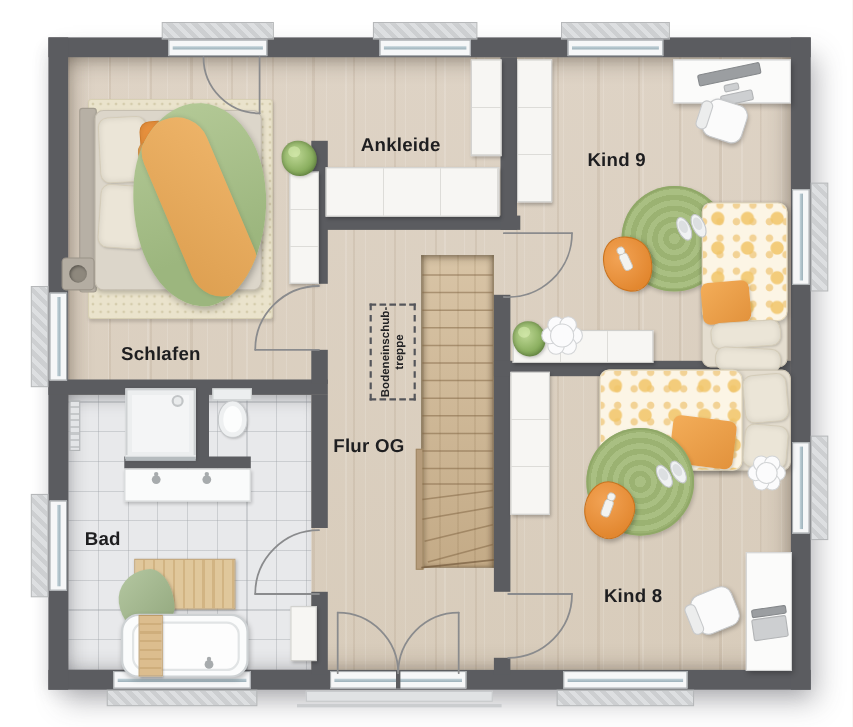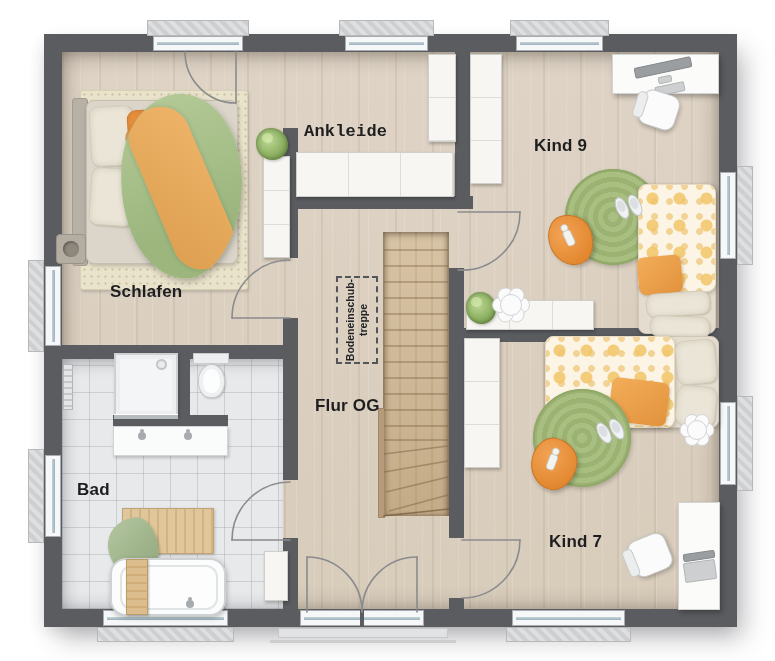--- a/index.html
+++ b/index.html
@@ -358,20 +358,20 @@
     <g transform="translate(569,238) rotate(-25)">
       <rect x="-4" y="-8" width="8" height="16" rx="3" fill="#f3f3f0" stroke="#c6c6c2" stroke-width="0.8"></rect>
       <circle cx="0" cy="-11" r="3.5" fill="#f3f3f0" stroke="#c6c6c2" stroke-width="0.8"></circle>
     </g>
     <g transform="translate(552,462) rotate(20)">
       <rect x="-4" y="-8" width="8" height="16" rx="3" fill="#f3f3f0" stroke="#c6c6c2" stroke-width="0.8"></rect>
       <circle cx="0" cy="-11" r="3.5" fill="#f3f3f0" stroke="#c6c6c2" stroke-width="0.8"></circle>
     </g>
   </svg>
 
-  <div class="room-label" style="left:110px;top:282px;">Schlafen</div>
-  <div class="room-label" style="left:304px;top:122px;font-family:Liberation Mono, monospace;">Ankleide</div>
+  <div class="room-label" style="left:110px;top:312px;">Schlafen</div>
+  <div class="room-label" style="left:328px;top:122px;">Ankleide</div>
   <div class="room-label" style="left:534px;top:136px;">Kind 9</div>
   <div class="room-label" style="left:77px;top:480px;">Bad</div>
-  <div class="room-label" style="left:315px;top:396px;">Flur OG</div>
-  <div class="room-label" style="left:549px;top:532px;">Kind 7</div>
+  <div class="room-label" style="left:303px;top:396px;">Flur OG</div>
+  <div class="room-label" style="left:549px;top:532px;">Kind 8</div>
 
 </div>
 
 </body></html>

